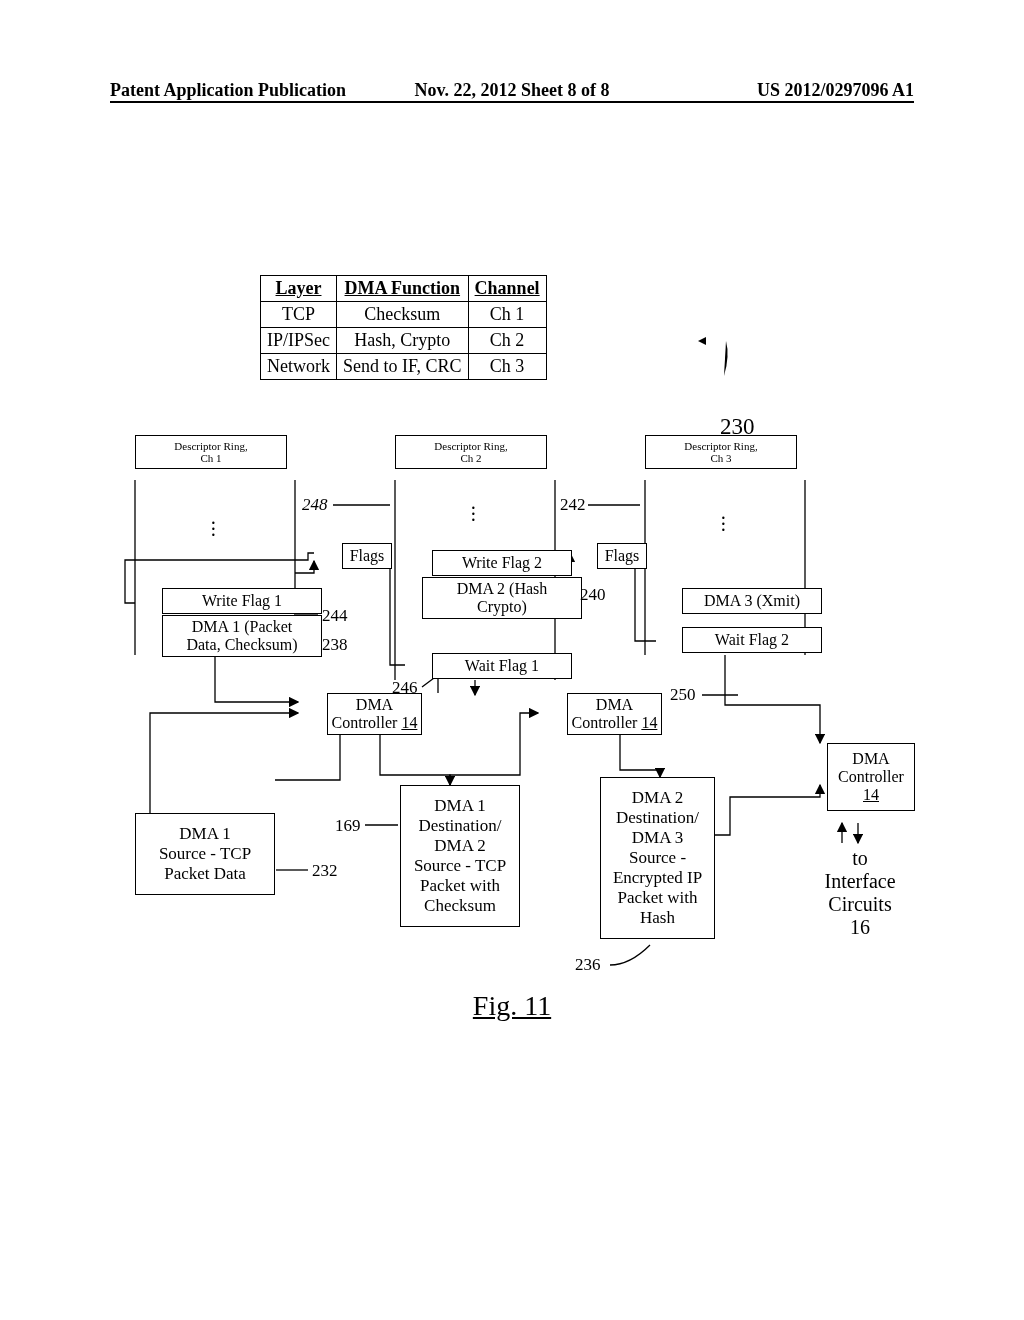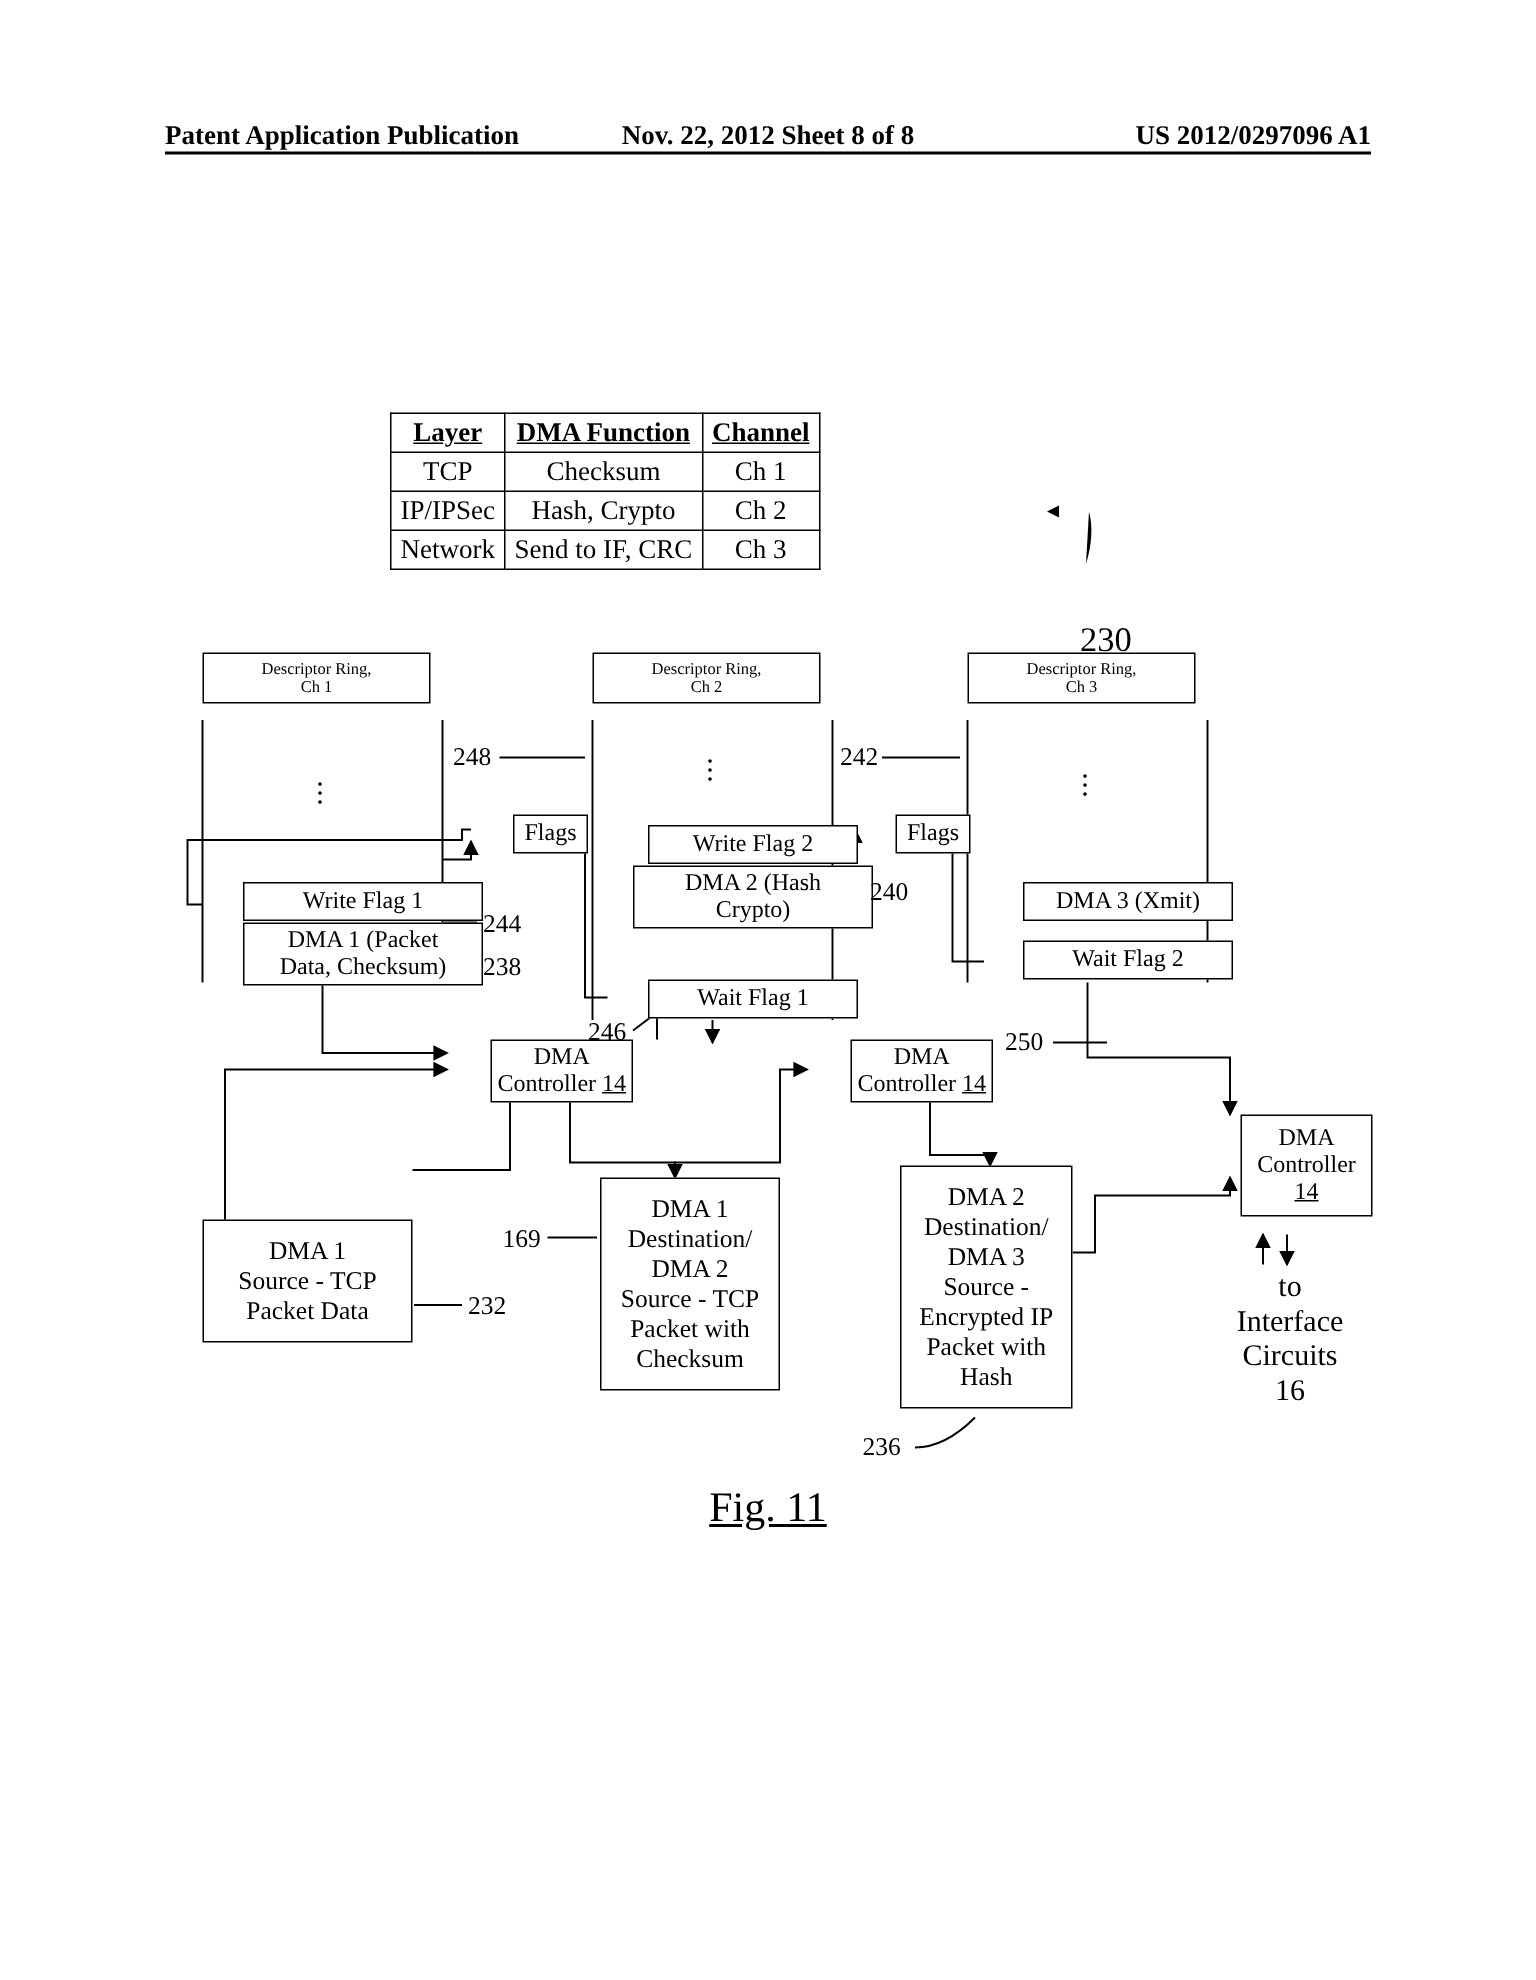--- a/index.html
+++ b/index.html
@@ -167,21 +167,21 @@
 
   <div class="small-box" style="top:268px; left:180px; width:95px; padding:2px;"><span>DMA<br>Controller </span><span style="text-decoration:underline">14</span></div>
   <div class="small-box" style="top:268px; left:420px; width:95px; padding:2px;"><span>DMA<br>Controller </span><span style="text-decoration:underline">14</span></div>
   <div class="small-box" style="top:318px; left:680px; width:88px; padding:6px 2px;"><span>DMA<br>Controller</span><br><span style="text-decoration:underline">14</span></div>
 
   <div class="data-box" style="top:388px; left:15px; width:140px;"><span>DMA 1<br>Source - TCP<br>Packet Data</span></div>
   <div class="data-box" style="top:360px; left:280px; width:120px;"><span>DMA 1<br>Destination/<br>DMA 2<br>Source - TCP<br>Packet with<br>Checksum</span></div>
   <div class="data-box" style="top:352px; left:480px; width:115px;"><span>DMA 2<br>Destination/<br>DMA 3<br>Source -<br>Encrypted IP<br>Packet with<br>Hash</span></div>
   <div style="position:absolute; top:422px; left:700px; width:80px; text-align:center; font-size:20px;"><span>to<br>Interface<br>Circuits 16</span></div>
 
-  <div class="ref-num" style="top:70px; left:182px;">248</div>
+  <div class="ref-num" style="top:70px; left:182px;font-style:italic;">248</div>
   <div class="ref-num" style="top:70px; left:440px;">242</div>
   <div class="ref-num" style="top:181px; left:202px;">244</div>
   <div class="ref-num" style="top:210px; left:202px;">238</div>
   <div class="ref-num" style="top:160px; left:460px;">240</div>
   <div class="ref-num" style="top:253px; left:272px;">246</div>
   <div class="ref-num" style="top:260px; left:550px;">250</div>
   <div class="ref-num" style="top:436px; left:192px;">232</div>
   <div class="ref-num" style="top:391px; left:215px;">169</div>
   <div class="ref-num" style="top:530px; left:455px;">236</div>
 </div>

